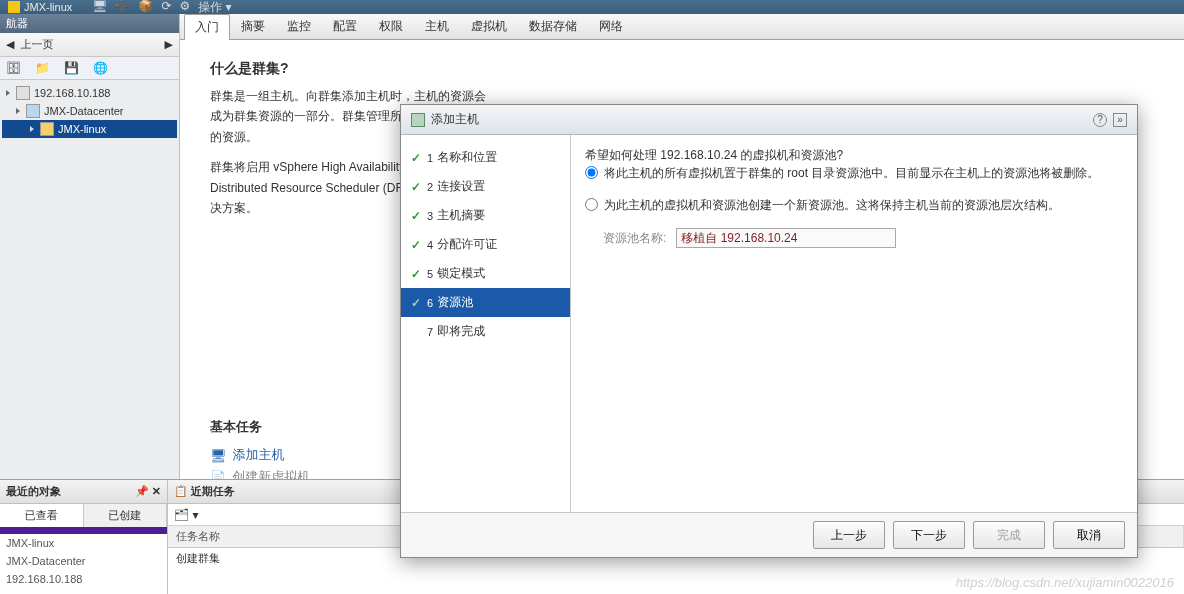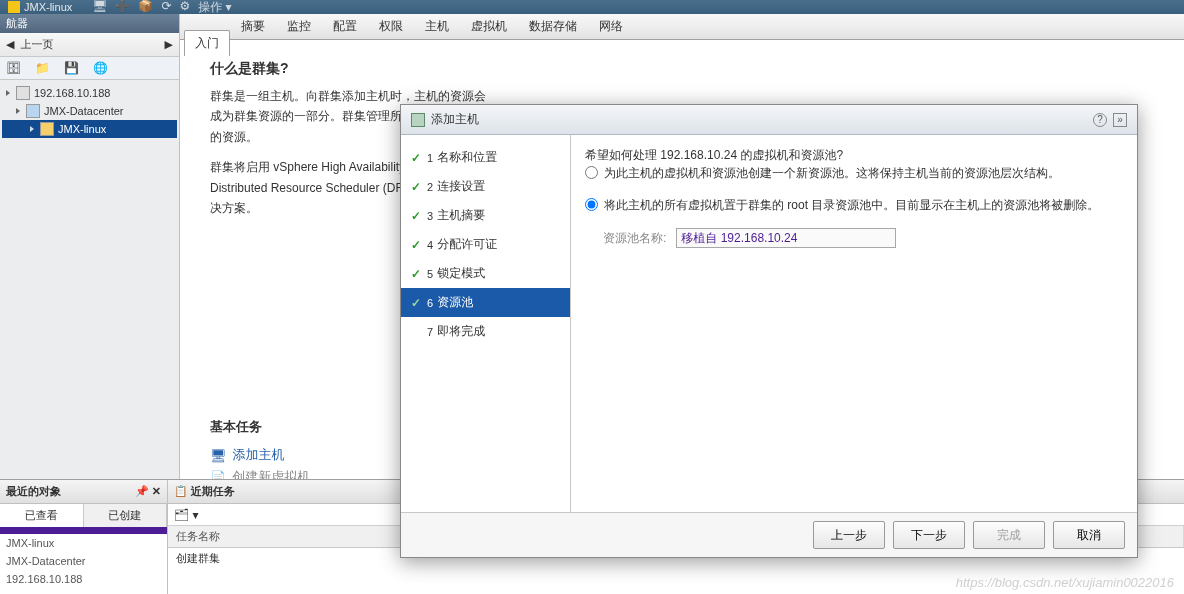--- a/index.html
+++ b/index.html
@@ -21,21 +21,21 @@
 .tree-row.indent2 { padding-left: 28px; }
 .tree-row.sel { background: #114a8f; color: #fff; }
 .caret { width: 0; height: 0; border-left: 4px solid #666; border-top: 3px solid transparent; border-bottom: 3px solid transparent; margin-right: 2px; }
 .node-ico { width: 14px; height: 14px; background: #e0e0e0; border: 1px solid #999; }
 .dc-ico { background: #b9d6f0; }
 .cluster-ico { background: #f5d06a; }
 
 .content { flex: 1; background: #fff; position: relative; }
 .tabs { display: flex; border-bottom: 1px solid #a0a0a0; background: linear-gradient(#f8f8f8,#e3e3e3); height: 26px; align-items: flex-end; padding-left: 4px; }
 .tab { padding: 4px 10px; font-size: 12px; color: #333; border: 1px solid transparent; border-bottom: none; cursor: pointer; }
-.tab.active { background: #fff; border-color: #a0a0a0; border-radius: 2px 2px 0 0; position: relative; top: 17px; }
+.tab.active { background: #fff; border-color: #a0a0a0; border-radius: 2px 2px 0 0; position: relative; top: 1px; }
 .body-area { padding: 20px 30px; }
 .h-title { font-size: 14px; font-weight: bold; margin-bottom: 8px; }
 .desc { font-size: 12px; line-height: 1.7; color: #333; margin-bottom: 10px; max-width: 280px; }
 .basic-tasks { margin-top: 200px; }
 .bt-hdr { font-weight: bold; font-size: 13px; margin-bottom: 8px; }
 .bt-link { display: flex; align-items: center; gap: 6px; color: #2862a8; font-size: 13px; padding: 2px 0; cursor: pointer; }
 .bt-link.dim { color: #888; }
 
 .recent-panel { position: absolute; bottom: 0; left: 0; right: 0; height: 115px; background: #ebedef; border-top: 1px solid #a0a0a0; display: flex; }
 .recent-left { width: 168px; border-right: 1px solid #c0c0c0; display: flex; flex-direction: column; }
@@ -65,21 +65,21 @@
 .w-step { display: flex; align-items: center; padding: 6px 10px; font-size: 12px; gap: 4px; cursor: pointer; }
 .w-step .check { color: #2a9a2a; font-weight: bold; width: 12px; }
 .w-step.active { background: #1a5aa8; color: #fff; }
 .w-step.active .check { color: #9ad89a; }
 .w-step .num { font-size: 11px;}
 .wizard-content { flex: 1; padding: 12px 14px; font-size: 12px; }
 .q-line { }
 .radio-row { display: flex; align-items: flex-start; gap: 6px; margin-bottom: 14px; line-height: 1.5; }
 .radio-row input { margin-top: 2px; }
 .field-row { display: flex; align-items: center; gap: 10px; margin-left: 18px; }
-.field-row input[type=text] { width: 220px; height: 20px; border: 1px solid #a8a8a8; padding: 0 4px; font-size: 12px; color: #4c1d95; }
+.field-row input[type=text] { width: 220px; height: 20px; border: 1px solid #a8a8a8; padding: 0 4px; font-size: 12px; color: #7f1d1d; }
 .field-label{color:#888;}
 .dlg-footer { border-top: 1px solid #c8c8c8; padding: 8px 12px; display: flex; justify-content: flex-end; gap: 8px; background: #f6f6f6; }
 .btn { min-width: 72px; height: 28px; border: 1px solid #9a9a9a; background: linear-gradient(#fdfdfd,#e6e6e6); font-size: 12px; border-radius: 2px; cursor: pointer; }
 .btn.disabled { color: #a0a0a0; cursor: default; }
 .pin-ico{font-size:11px; color:#555;}
 .svg-ico{display:inline-block;}
 </style>
 </head>
 <body>
 
@@ -238,26 +238,26 @@
         </div>
       <div class="w-step">
           <span class="check" style="visibility:hidden">✓</span>
           <span class="num">7</span>
           <span>即将完成</span>
         </div>
     </div>
     <div class="wizard-content">
       <div class="q-line">希望如何处理 192.168.10.24 的虚拟机和资源池?</div>
       <label class="radio-row">
+        <input type="radio" name="rp" checked="" style="">
+        <span>将此主机的所有虚拟机置于群集的 root 目录资源池中。目前显示在主机上的资源池将被删除。</span>
+      </label>
+      <label class="radio-row">
         <input type="radio" name="rp" style="">
         <span>为此主机的虚拟机和资源池创建一个新资源池。这将保持主机当前的资源池层次结构。</span>
-      </label>
-      <label class="radio-row">
-        <input type="radio" name="rp" checked="" style="">
-        <span>将此主机的所有虚拟机置于群集的 root 目录资源池中。目前显示在主机上的资源池将被删除。</span>
       </label>
       <div class="field-row">
         <span class="field-label">资源池名称:</span>
         <input type="text" disabled="" value="移植自 192.168.10.24" style="">
       </div>
     </div>
   </div>
   <div class="dlg-footer">
     <button class="btn">上一步</button>
     <button class="btn">下一步</button>

